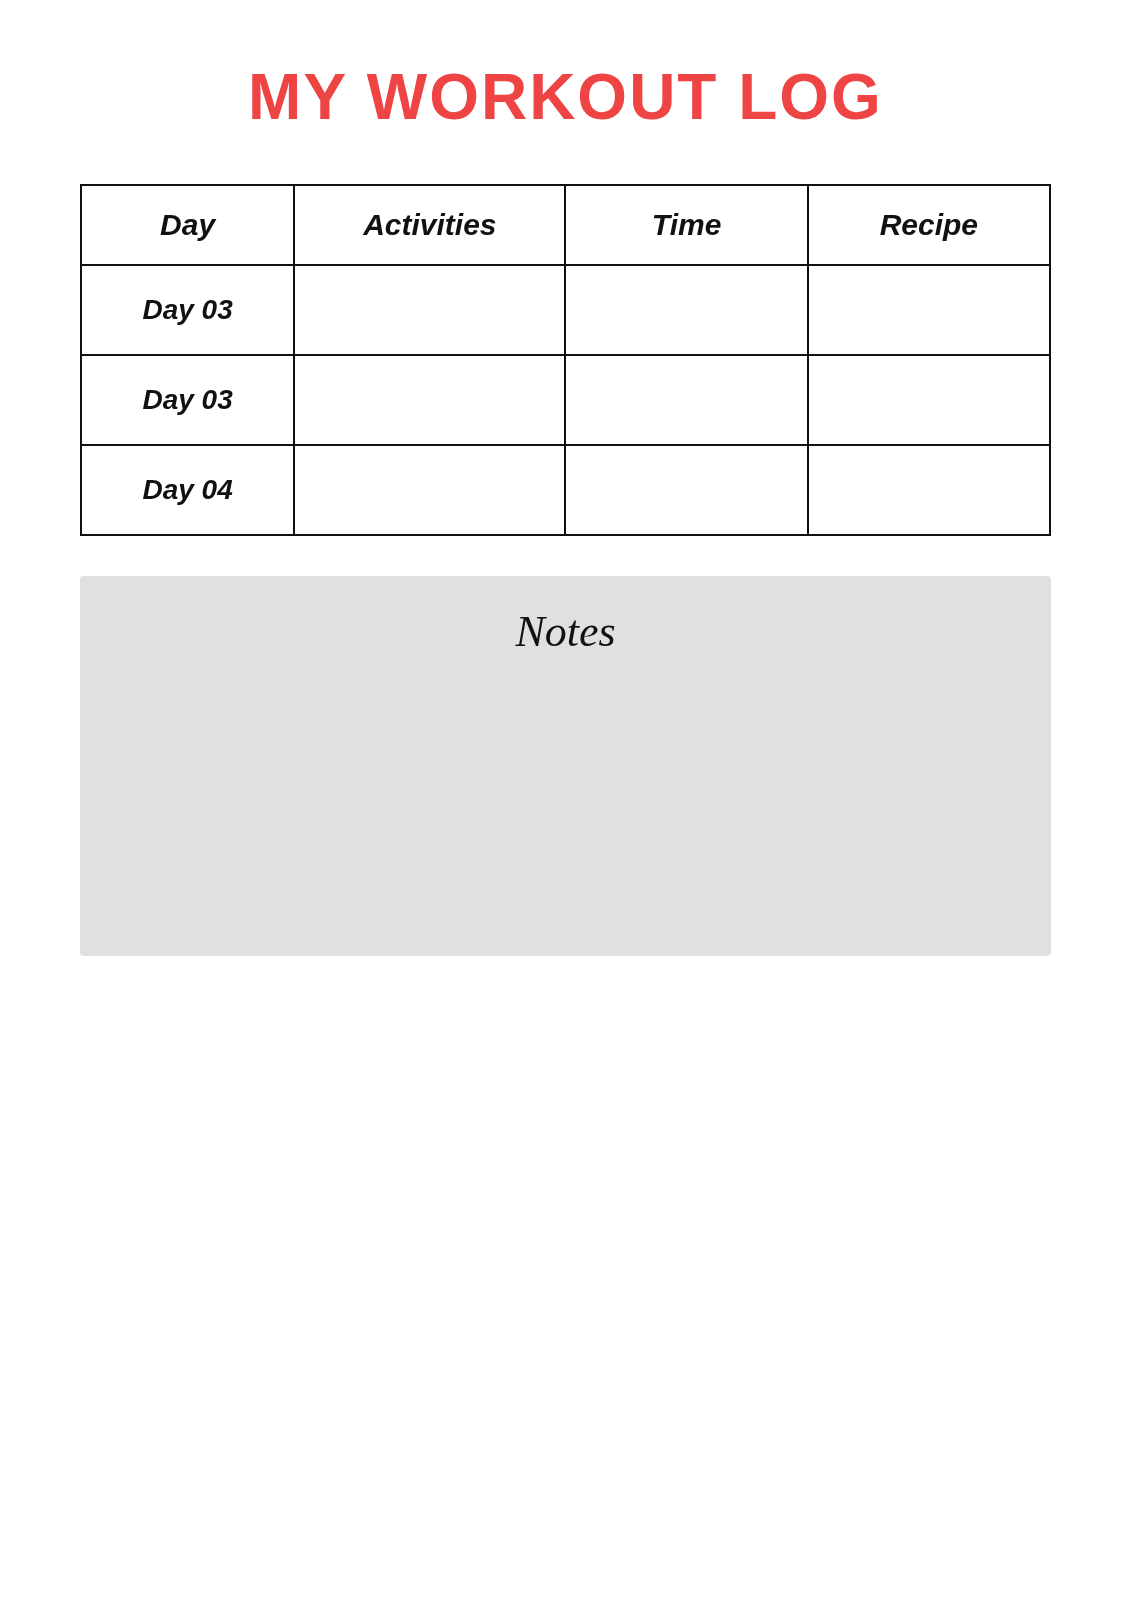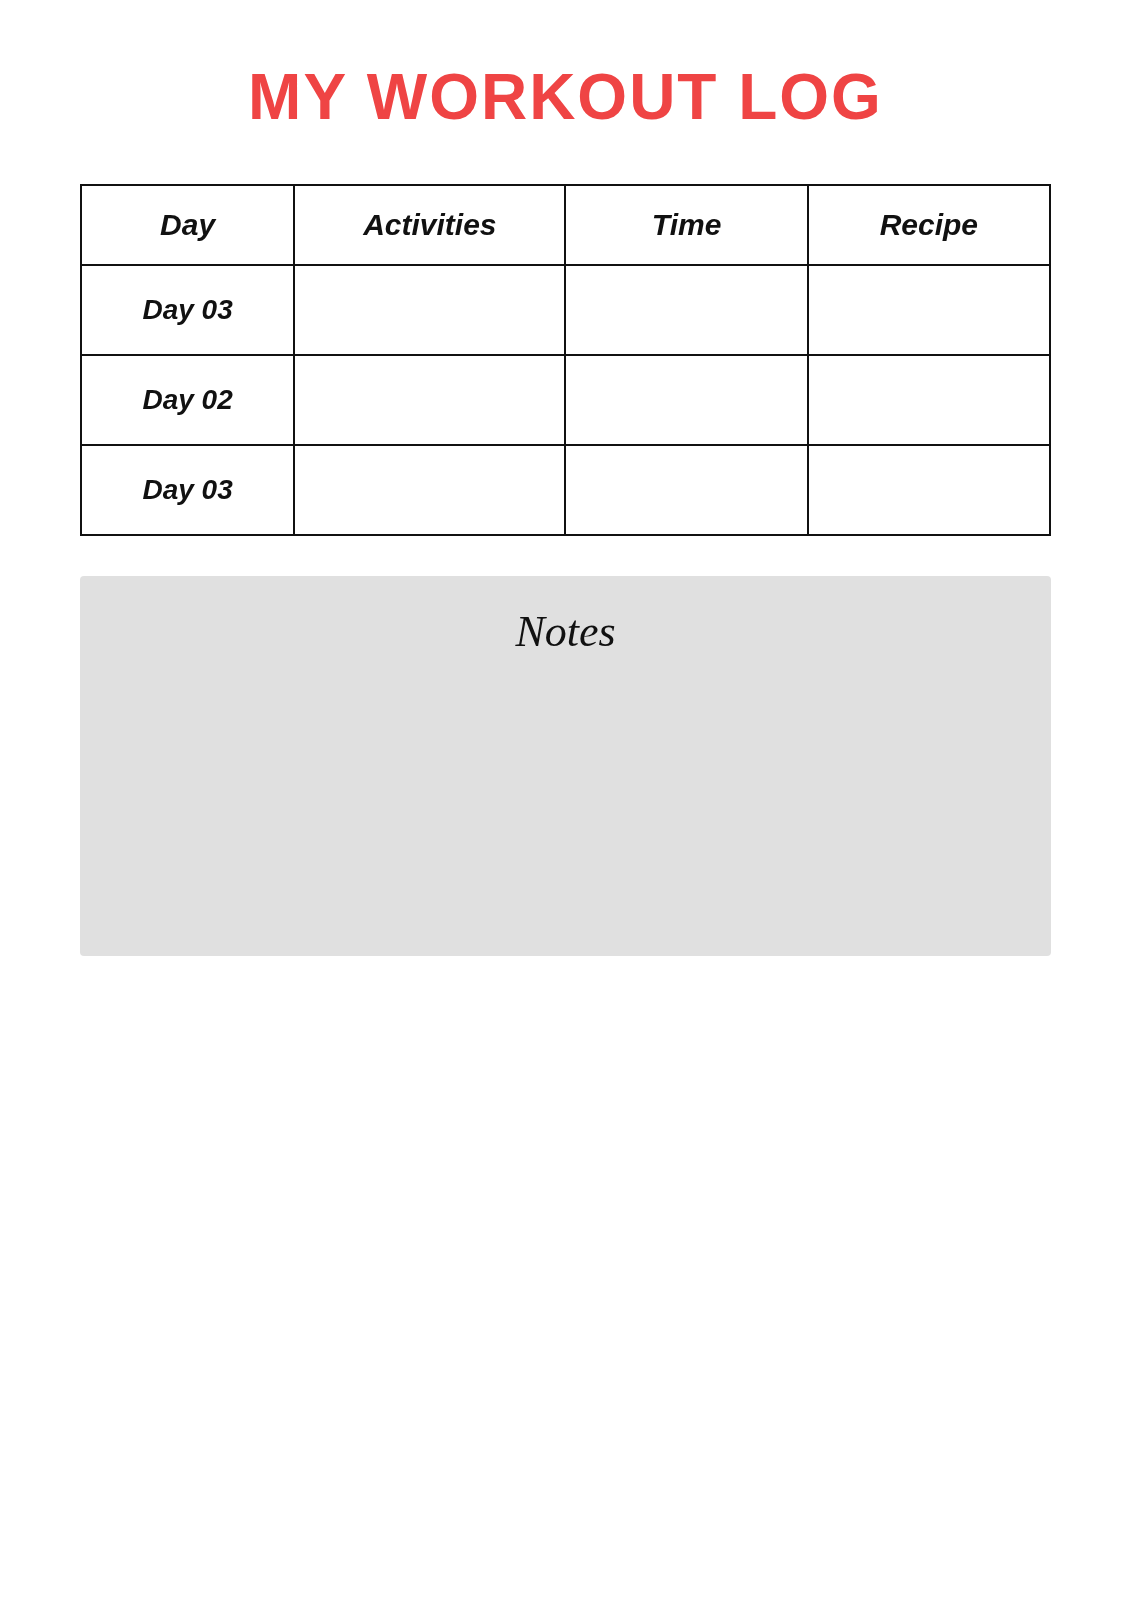--- a/index.html
+++ b/index.html
@@ -110,27 +110,27 @@
     </tr>
   </thead>
   <tbody id="table-body">
   <tr>
         <td>Day 03</td>
         <td></td>
         <td></td>
         <td></td>
       </tr>
       <tr>
-        <td>Day 02</td>
+        <td>Day 03</td>
         <td></td>
         <td></td>
         <td></td>
       </tr>
       <tr>
-        <td>Day 03</td>
+        <td>Day 04</td>
         <td></td>
         <td></td>
         <td></td>
       </tr>
     </tbody>
 </table>
 
 <div class="notes-section">
   <div class="notes-title">Notes</div>
 </div>

